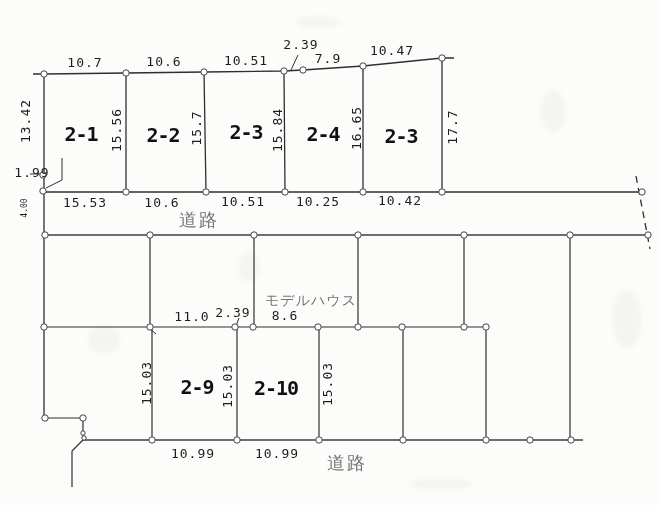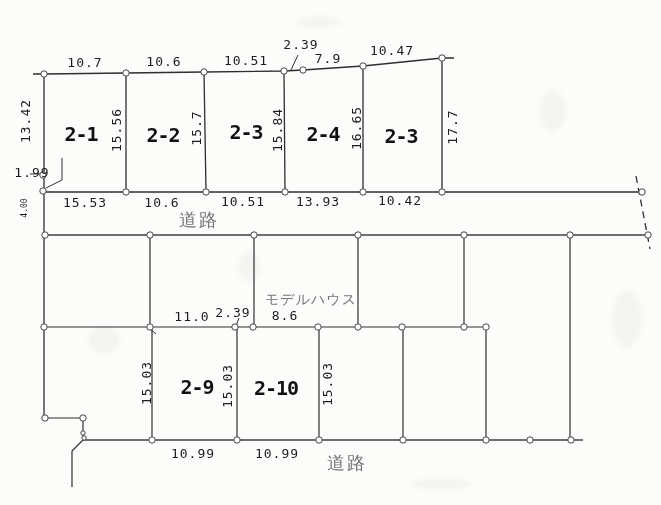--- a/index.html
+++ b/index.html
@@ -13,21 +13,21 @@
     position:absolute;transform:translate(-50%,-50%);
     color:#1d1d1d;white-space:nowrap;line-height:1;
     font-family:"DejaVu Sans Mono","Liberation Mono",monospace;
   }
   .dim{font-size:13px;letter-spacing:1px;}
   .dim-tiny{font-size:8px;letter-spacing:0;}
   .rot{transform:translate(-50%,-50%) rotate(-90deg);}
   .plot{font-size:20px;font-weight:bold;letter-spacing:-1px;color:#111;}
   .cjk{font-family:"Liberation Sans","DejaVu Sans",sans-serif;color:#737373;}
   .road-lbl{font-size:18px;letter-spacing:2px;}
-  .model-lbl{font-size:14px;letter-spacing:1px;font-family:Liberation Serif, serif;}
+  .model-lbl{font-size:14px;letter-spacing:1px;}
   .smudge{
     position:absolute;background:rgba(90,90,90,0.05);
     border-radius:50%;filter:blur(2px);pointer-events:none;
   }
 </style>
 </head>
 <body>
 
 <div id="stage">
 
@@ -143,21 +143,21 @@
   <div class="lbl dim" style="left:85px;top:62px">10.7</div>
   <div class="lbl dim" style="left:164px;top:61px">10.6</div>
   <div class="lbl dim" style="left:246px;top:60px">10.51</div>
   <div class="lbl dim" style="left:301px;top:44px">2.39</div>
   <div class="lbl dim" style="left:328px;top:58px">7.9</div>
   <div class="lbl dim" style="left:392px;top:50px">10.47</div>
 
   <div class="lbl dim" style="left:85px;top:202px">15.53</div>
   <div class="lbl dim" style="left:162px;top:202px">10.6</div>
   <div class="lbl dim" style="left:243px;top:201px">10.51</div>
-  <div class="lbl dim" style="left:318px;top:201px">13.93</div>
+  <div class="lbl dim" style="left:318px;top:201px">10.25</div>
   <div class="lbl dim" style="left:400px;top:200px">10.42</div>
 
   <div class="lbl dim rot" style="left:25px;top:121px">13.42</div>
   <div class="lbl dim rot" style="left:116px;top:130px">15.56</div>
   <div class="lbl dim rot" style="left:196px;top:128px">15.7</div>
   <div class="lbl dim rot" style="left:277px;top:130px">15.84</div>
   <div class="lbl dim rot" style="left:356px;top:128px">16.65</div>
   <div class="lbl dim rot" style="left:452px;top:127px">17.7</div>
 
   <div class="lbl plot" style="left:81px;top:134px">2-1</div>

